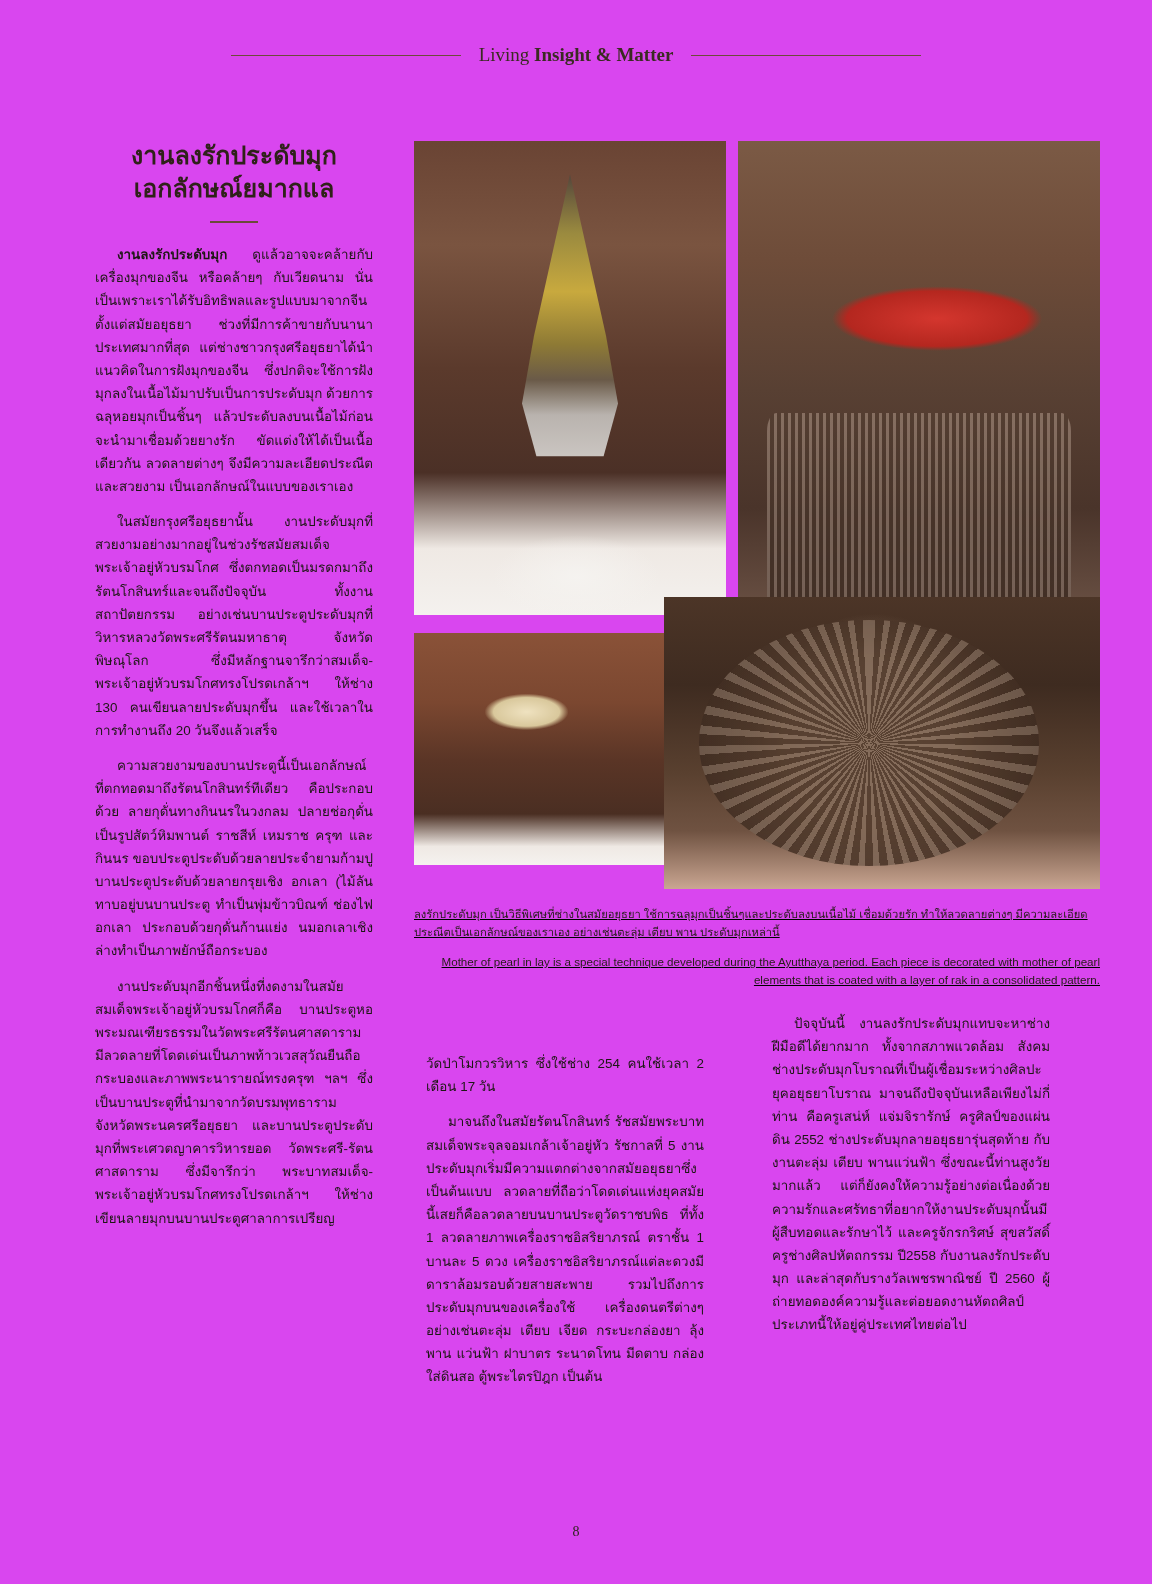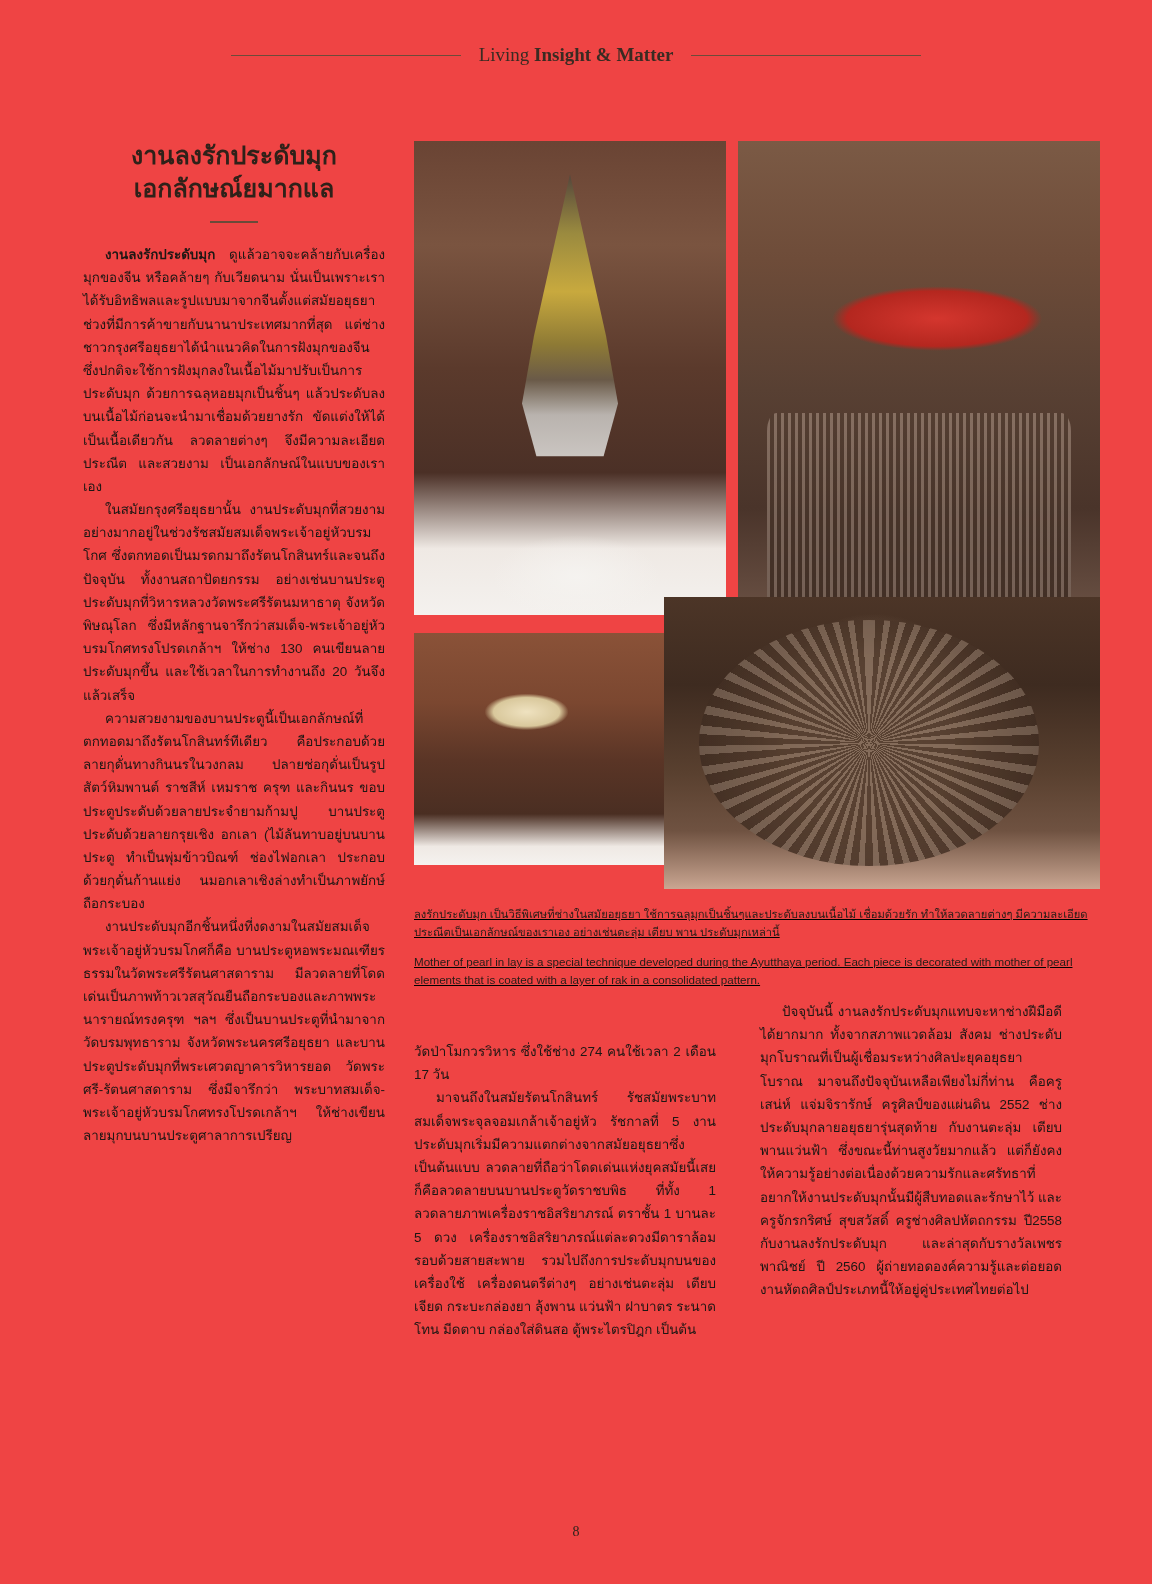--- a/index.html
+++ b/index.html
@@ -6,21 +6,21 @@
   html, body { margin:0; padding:0; }
   body {
     width:1152px; height:1584px;
     background:#fdeee8;
     font-family:"DejaVu Sans", sans-serif;
     position:relative;
     overflow:hidden;
   }
   .page {
     position:absolute; inset:0;
-    background:#ef4444;
+    background:#d946ef;
   }
 
   
   .header {
     position:absolute; top:44px; left:0; right:0;
     display:flex; align-items:center; justify-content:center;
     gap:18px;
   }
   .header .rule {
     height:1px; background:#6d4b3a; width:230px;
@@ -51,21 +51,21 @@
     margin:16px auto 20px auto;
   }
   .body-text {
     font-family:"Liberation Sans", sans-serif;
     font-size:13.4px;
     line-height:1.73;
     color:#1d1714;
     text-align:justify;
     text-justify:inter-word;
   }
-  .body-text p { margin:0; text-indent:22px; }
+  .body-text p { margin:12px; text-indent:22px; }
   .body-text p.first { text-indent:22px; }
   .body-text b { font-weight:bold; }
 
   
   .img {
     position:absolute;
     background:#c9bdb4;
     overflow:hidden;
   }
   .imgA { left:414px; top:141px; width:312px; height:474px; }
@@ -133,21 +133,21 @@
   .caption {
     position:absolute; left:414px; top:905px; width:686px;text-decoration:underline;
   }
   .cap-th {
     font-family:"Liberation Sans", sans-serif;
     font-size:11.2px; line-height:1.62; color:#241c17;
   }
   .cap-en {
     margin-top:12px;
     font-family:"Liberation Sans", sans-serif;
-    font-size:11.6px; line-height:1.55; color:#241c17;
+    font-size:11.6px; line-height:1.55; color:#241c17;text-align:right;
   }
 
   
   .col-mid {
     position:absolute; left:414px; top:1040px; width:302px;
   }
   .col-right {
     position:absolute; left:760px; top:1000px; width:302px;
   }
 
@@ -199,21 +199,21 @@
     <div class="photoD"></div>
   </div>
 
   <div class="caption">
     <div class="cap-th">ลงรักประดับมุก เป็นวิธีพิเศษที่ช่างในสมัยอยุธยา ใช้การฉลุมุกเป็นชิ้นๆและประดับลงบนเนื้อไม้ เชื่อมด้วยรัก ทำให้ลวดลายต่างๆ มีความละเอียดประณีตเป็นเอกลักษณ์ของเราเอง อย่างเช่นตะลุ่ม เตียบ พาน ประดับมุกเหล่านี้</div>
     <div class="cap-en">Mother of pearl in lay is a special technique developed during the Ayutthaya period. Each piece is decorated with mother of pearl elements that is coated with a layer of rak in a consolidated pattern.</div>
   </div>
 
   <div class="col-mid">
     <div class="body-text">
-      <p style="text-indent:0">วัดป่าโมกวรวิหาร ซึ่งใช้ช่าง 274 คนใช้เวลา 2 เดือน 17 วัน</p>
+      <p style="text-indent:0">วัดป่าโมกวรวิหาร ซึ่งใช้ช่าง 254 คนใช้เวลา 2 เดือน 17 วัน</p>
       <p>มาจนถึงในสมัยรัตนโกสินทร์ รัชสมัยพระบาทสมเด็จพระจุลจอมเกล้าเจ้าอยู่หัว รัชกาลที่ 5 งานประดับมุกเริ่มมีความแตกต่างจากสมัยอยุธยาซึ่งเป็นต้นแบบ ลวดลายที่ถือว่าโดดเด่นแห่งยุคสมัยนี้เสยก็คือลวดลายบนบานประตูวัดราชบพิธ ที่ทั้ง 1 ลวดลายภาพเครื่องราชอิสริยาภรณ์ ตราชั้น 1 บานละ 5 ดวง เครื่องราชอิสริยาภรณ์แต่ละดวงมีดาราล้อมรอบด้วยสายสะพาย รวมไปถึงการประดับมุกบนของเครื่องใช้ เครื่องดนตรีต่างๆ อย่างเช่นตะลุ่ม เตียบ เจียด กระบะกล่องยา ลุ้งพาน แว่นฟ้า ฝาบาตร ระนาดโทน มีดตาบ กล่องใส่ดินสอ ตู้พระไตรปิฎก เป็นต้น</p>
     </div>
   </div>
 
   <div class="col-right">
     <div class="body-text">
       <p>ปัจจุบันนี้ งานลงรักประดับมุกแทบจะหาช่างฝีมือดีได้ยากมาก ทั้งจากสภาพแวดล้อม สังคม ช่างประดับมุกโบราณที่เป็นผู้เชื่อมระหว่างศิลปะยุคอยุธยาโบราณ มาจนถึงปัจจุบันเหลือเพียงไม่กี่ท่าน คือครูเสน่ห์ แจ่มจิรารักษ์ ครูศิลป์ของแผ่นดิน 2552 ช่างประดับมุกลายอยุธยารุ่นสุดท้าย กับงานตะลุ่ม เตียบ พานแว่นฟ้า ซึ่งขณะนี้ท่านสูงวัยมากแล้ว แต่ก็ยังคงให้ความรู้อย่างต่อเนื่องด้วยความรักและศรัทธาที่อยากให้งานประดับมุกนั้นมีผู้สืบทอดและรักษาไว้ และครูจักรกริศษ์ สุขสวัสดิ์ ครูช่างศิลปหัตถกรรม ปี2558 กับงานลงรักประดับมุก และล่าสุดกับรางวัลเพชรพาณิชย์ ปี 2560 ผู้ถ่ายทอดองค์ความรู้และต่อยอดงานหัตถศิลป์ประเภทนี้ให้อยู่คู่ประเทศไทยต่อไป</p>
     </div>
   </div>
 

